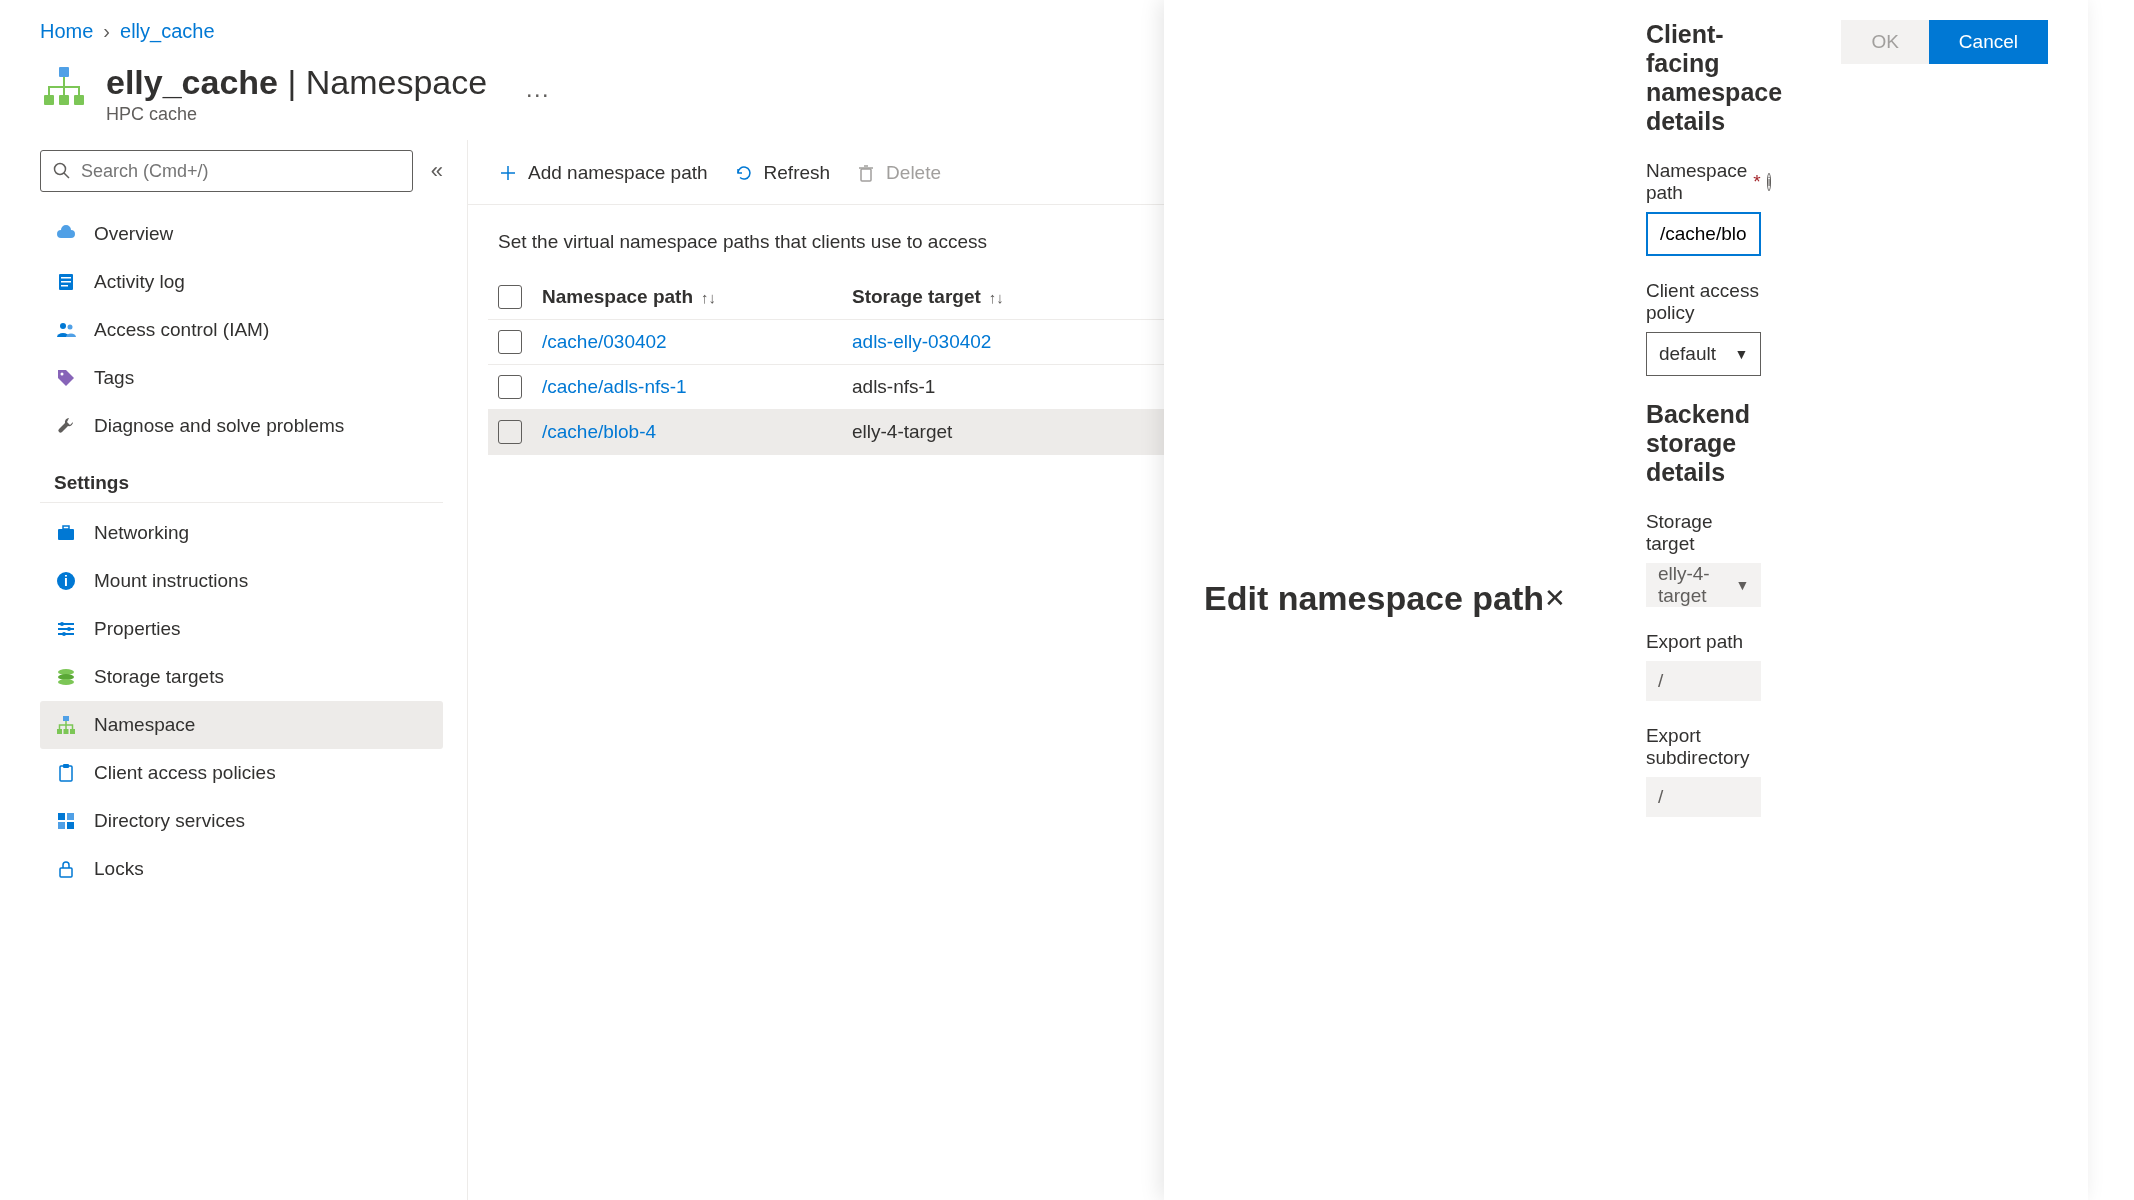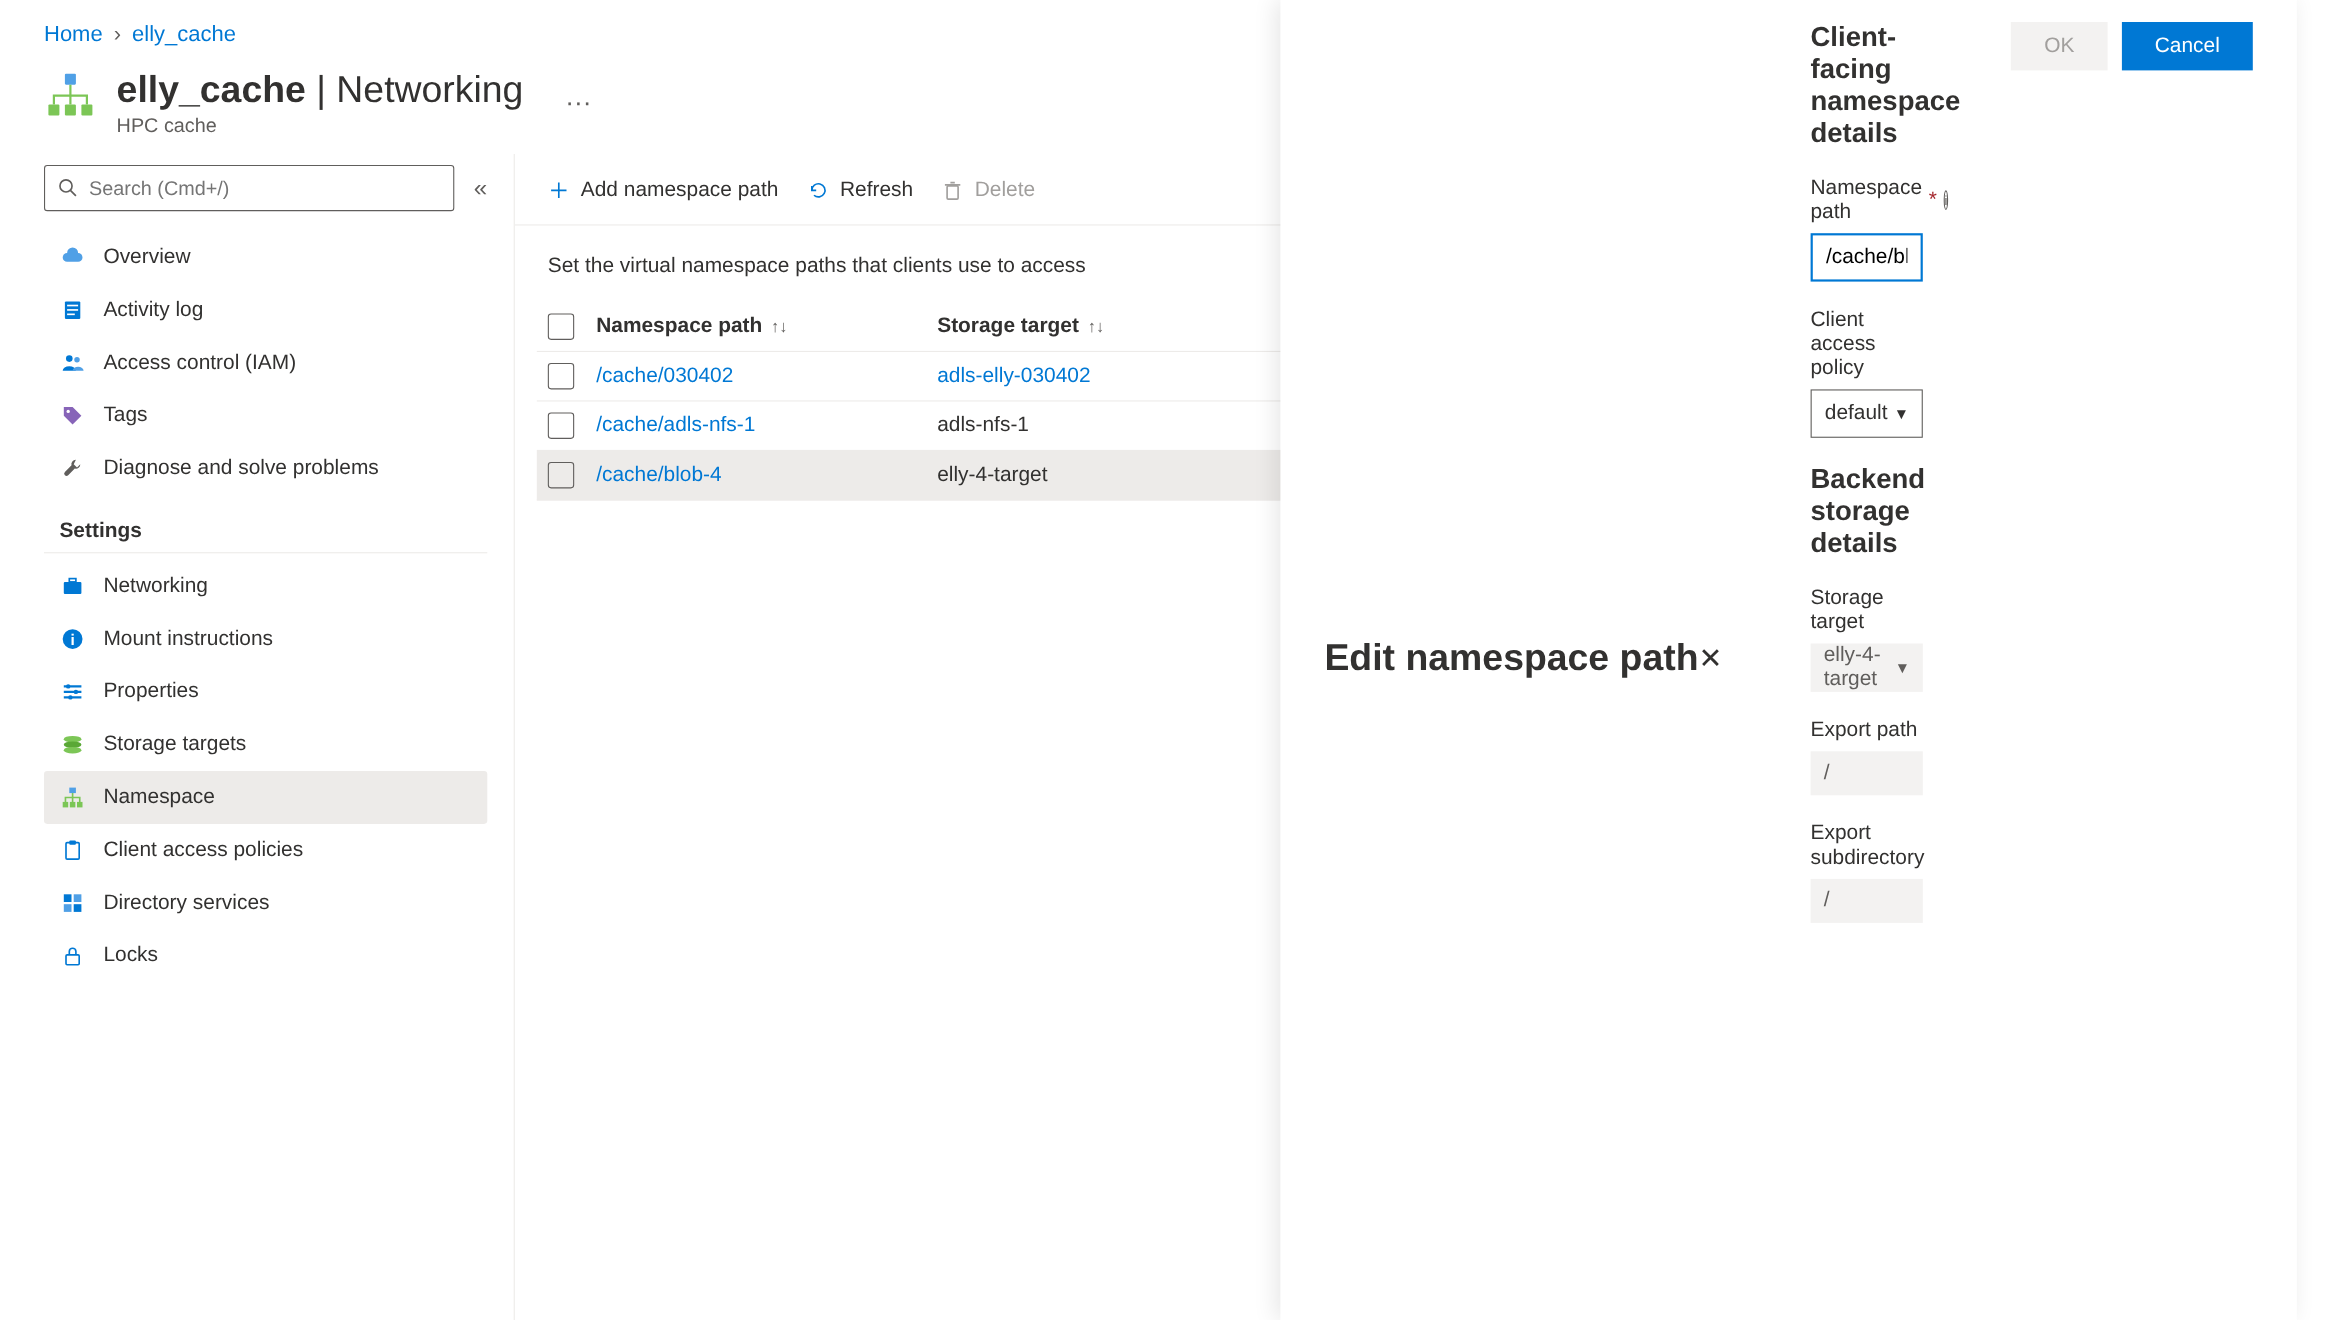--- a/index.html
+++ b/index.html
@@ -69,21 +69,21 @@
 .panel-body { flex: 1; padding: 0 40px; overflow-y: auto; }
 .section-title { font-size: 25px; font-weight: 600; margin: 20px 0 24px 0; }
 .field-label { font-size: 19px; margin-bottom: 8px; display:flex; align-items:center; gap:6px; }
 .req { color: #a4262c; }
 .info-icon { width:18px; height:18px; border:1px solid #605e5c; border-radius:50%; display:inline-flex; align-items:center; justify-content:center; font-size:12px; color:#605e5c; }
 .text-input { width: 100%; height: 44px; border: 2px solid #0078d4; padding: 0 12px; font-size: 19px; outline: none; margin-bottom: 24px; }
 .select-box { width: 100%; height: 44px; border: 1px solid #605e5c; padding: 0 12px; font-size: 19px; display:flex; align-items:center; justify-content:space-between; margin-bottom: 24px; cursor:pointer; }
 .select-box.disabled { background: #f3f2f1; border: none; color: #605e5c; cursor: default; }
 .readonly-field { width: 100%; height: 40px; background: #f3f2f1; padding: 8px 12px; font-size: 19px; color: #605e5c; margin-bottom: 24px; display:flex; align-items:center; }
 
-.panel-footer { padding: 20px 40px 30px 40px; display: flex; gap: 13px; }
+.panel-footer { padding: 20px 40px 30px 40px; display: flex; gap: 0; }
 .btn { height: 44px; padding: 0 30px; font-size: 19px; border: none; cursor: pointer; }
 .btn.ok { background: #f3f2f1; color: #a19f9d; }
 .btn.cancel { background: #0078d4; color: #fff; }
 .chev { font-size: 14px; }
 </style>
 </head>
 <body>
 
 <div class="app">
   <div class="left-pane">
@@ -99,21 +99,21 @@
         <svg width="44" height="44" viewBox="0 0 44 44">
             <rect x="17" y="2" width="10" height="10" fill="#50a0e6" rx="1"></rect>
             <rect x="2" y="30" width="10" height="10" fill="#7cc656" rx="1"></rect>
             <rect x="17" y="30" width="10" height="10" fill="#7cc656" rx="1"></rect>
             <rect x="32" y="30" width="10" height="10" fill="#7cc656" rx="1"></rect>
             <path d="M22 12 V22 M7 30 V22 H37 V30 M22 22 V30" stroke="#7cc656" stroke-width="2" fill="none"></path>
           </svg>
       </div>
       <div>
         <div class="page-title-text">
-          <h1><span>elly_cache</span><span class="thin"> | Networking</span></h1>
+          <h1><span>elly_cache</span><span class="thin"> | Namespace</span></h1>
         </div>
         <div class="page-title-sub">HPC cache</div>
       </div>
       <div class="more-dots">···</div>
     </div>
 
     <div class="content-row">
 
       <div class="sidebar">
         <div class="sidebar-top">

